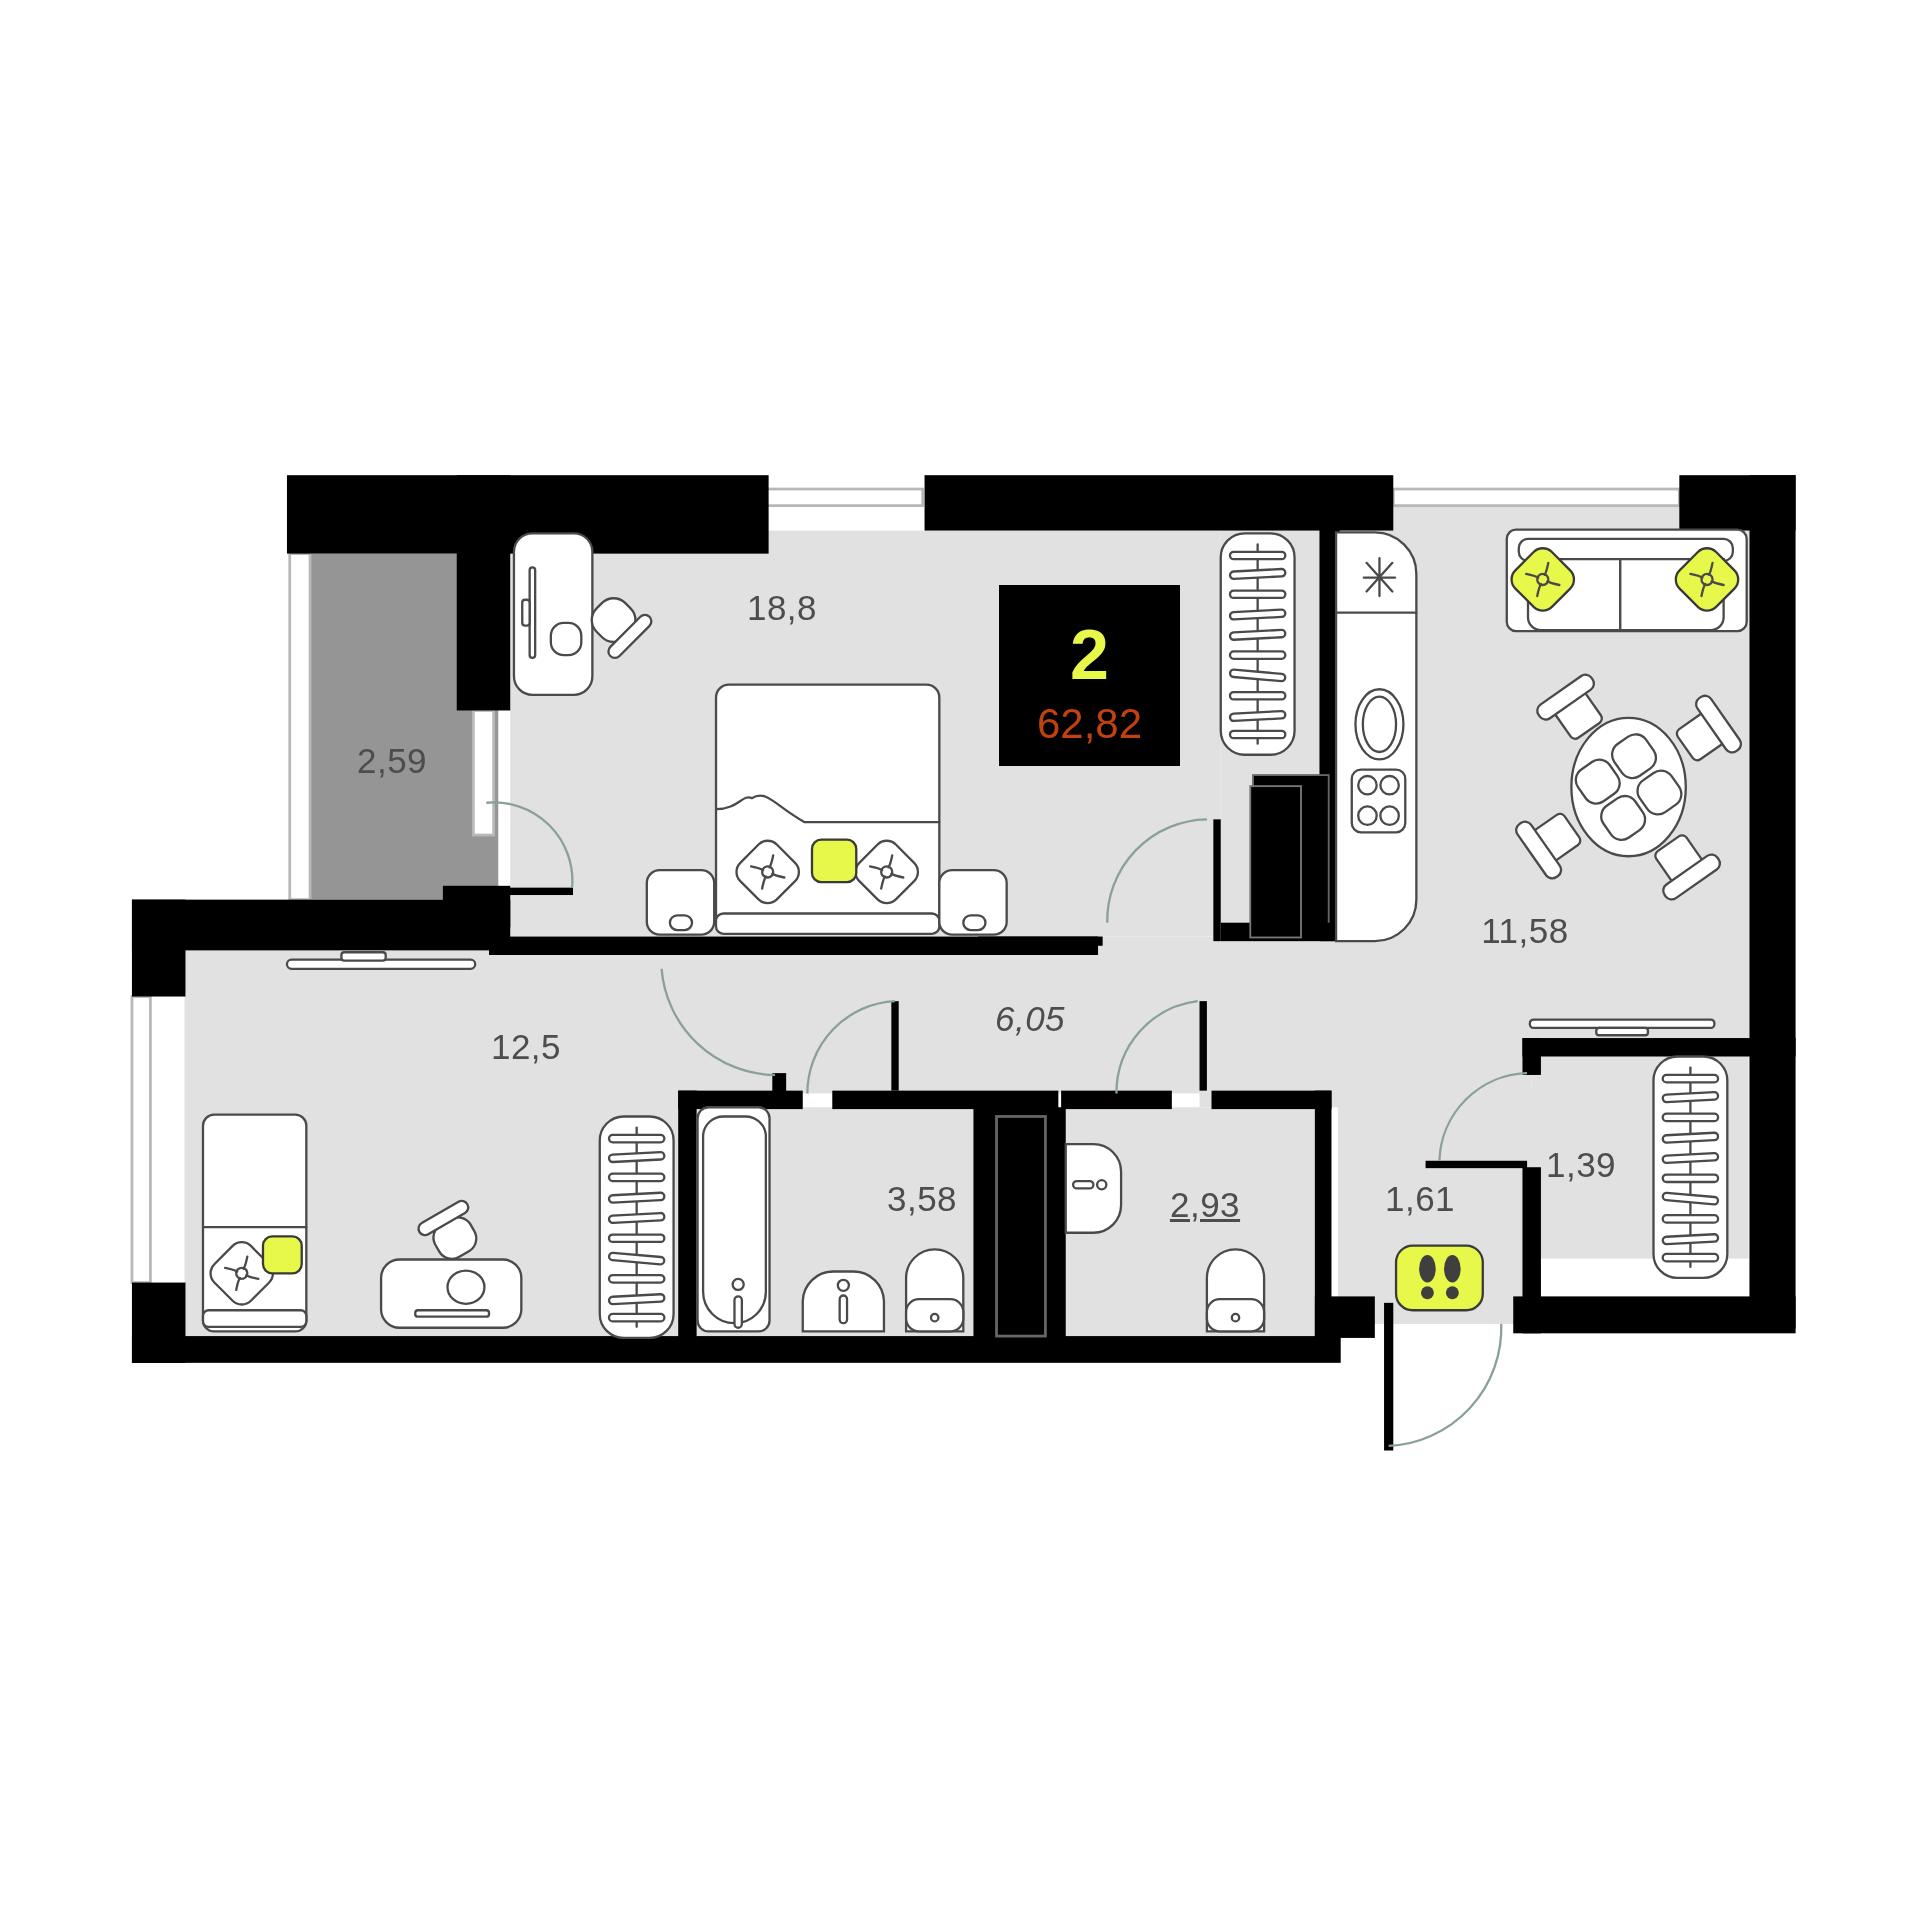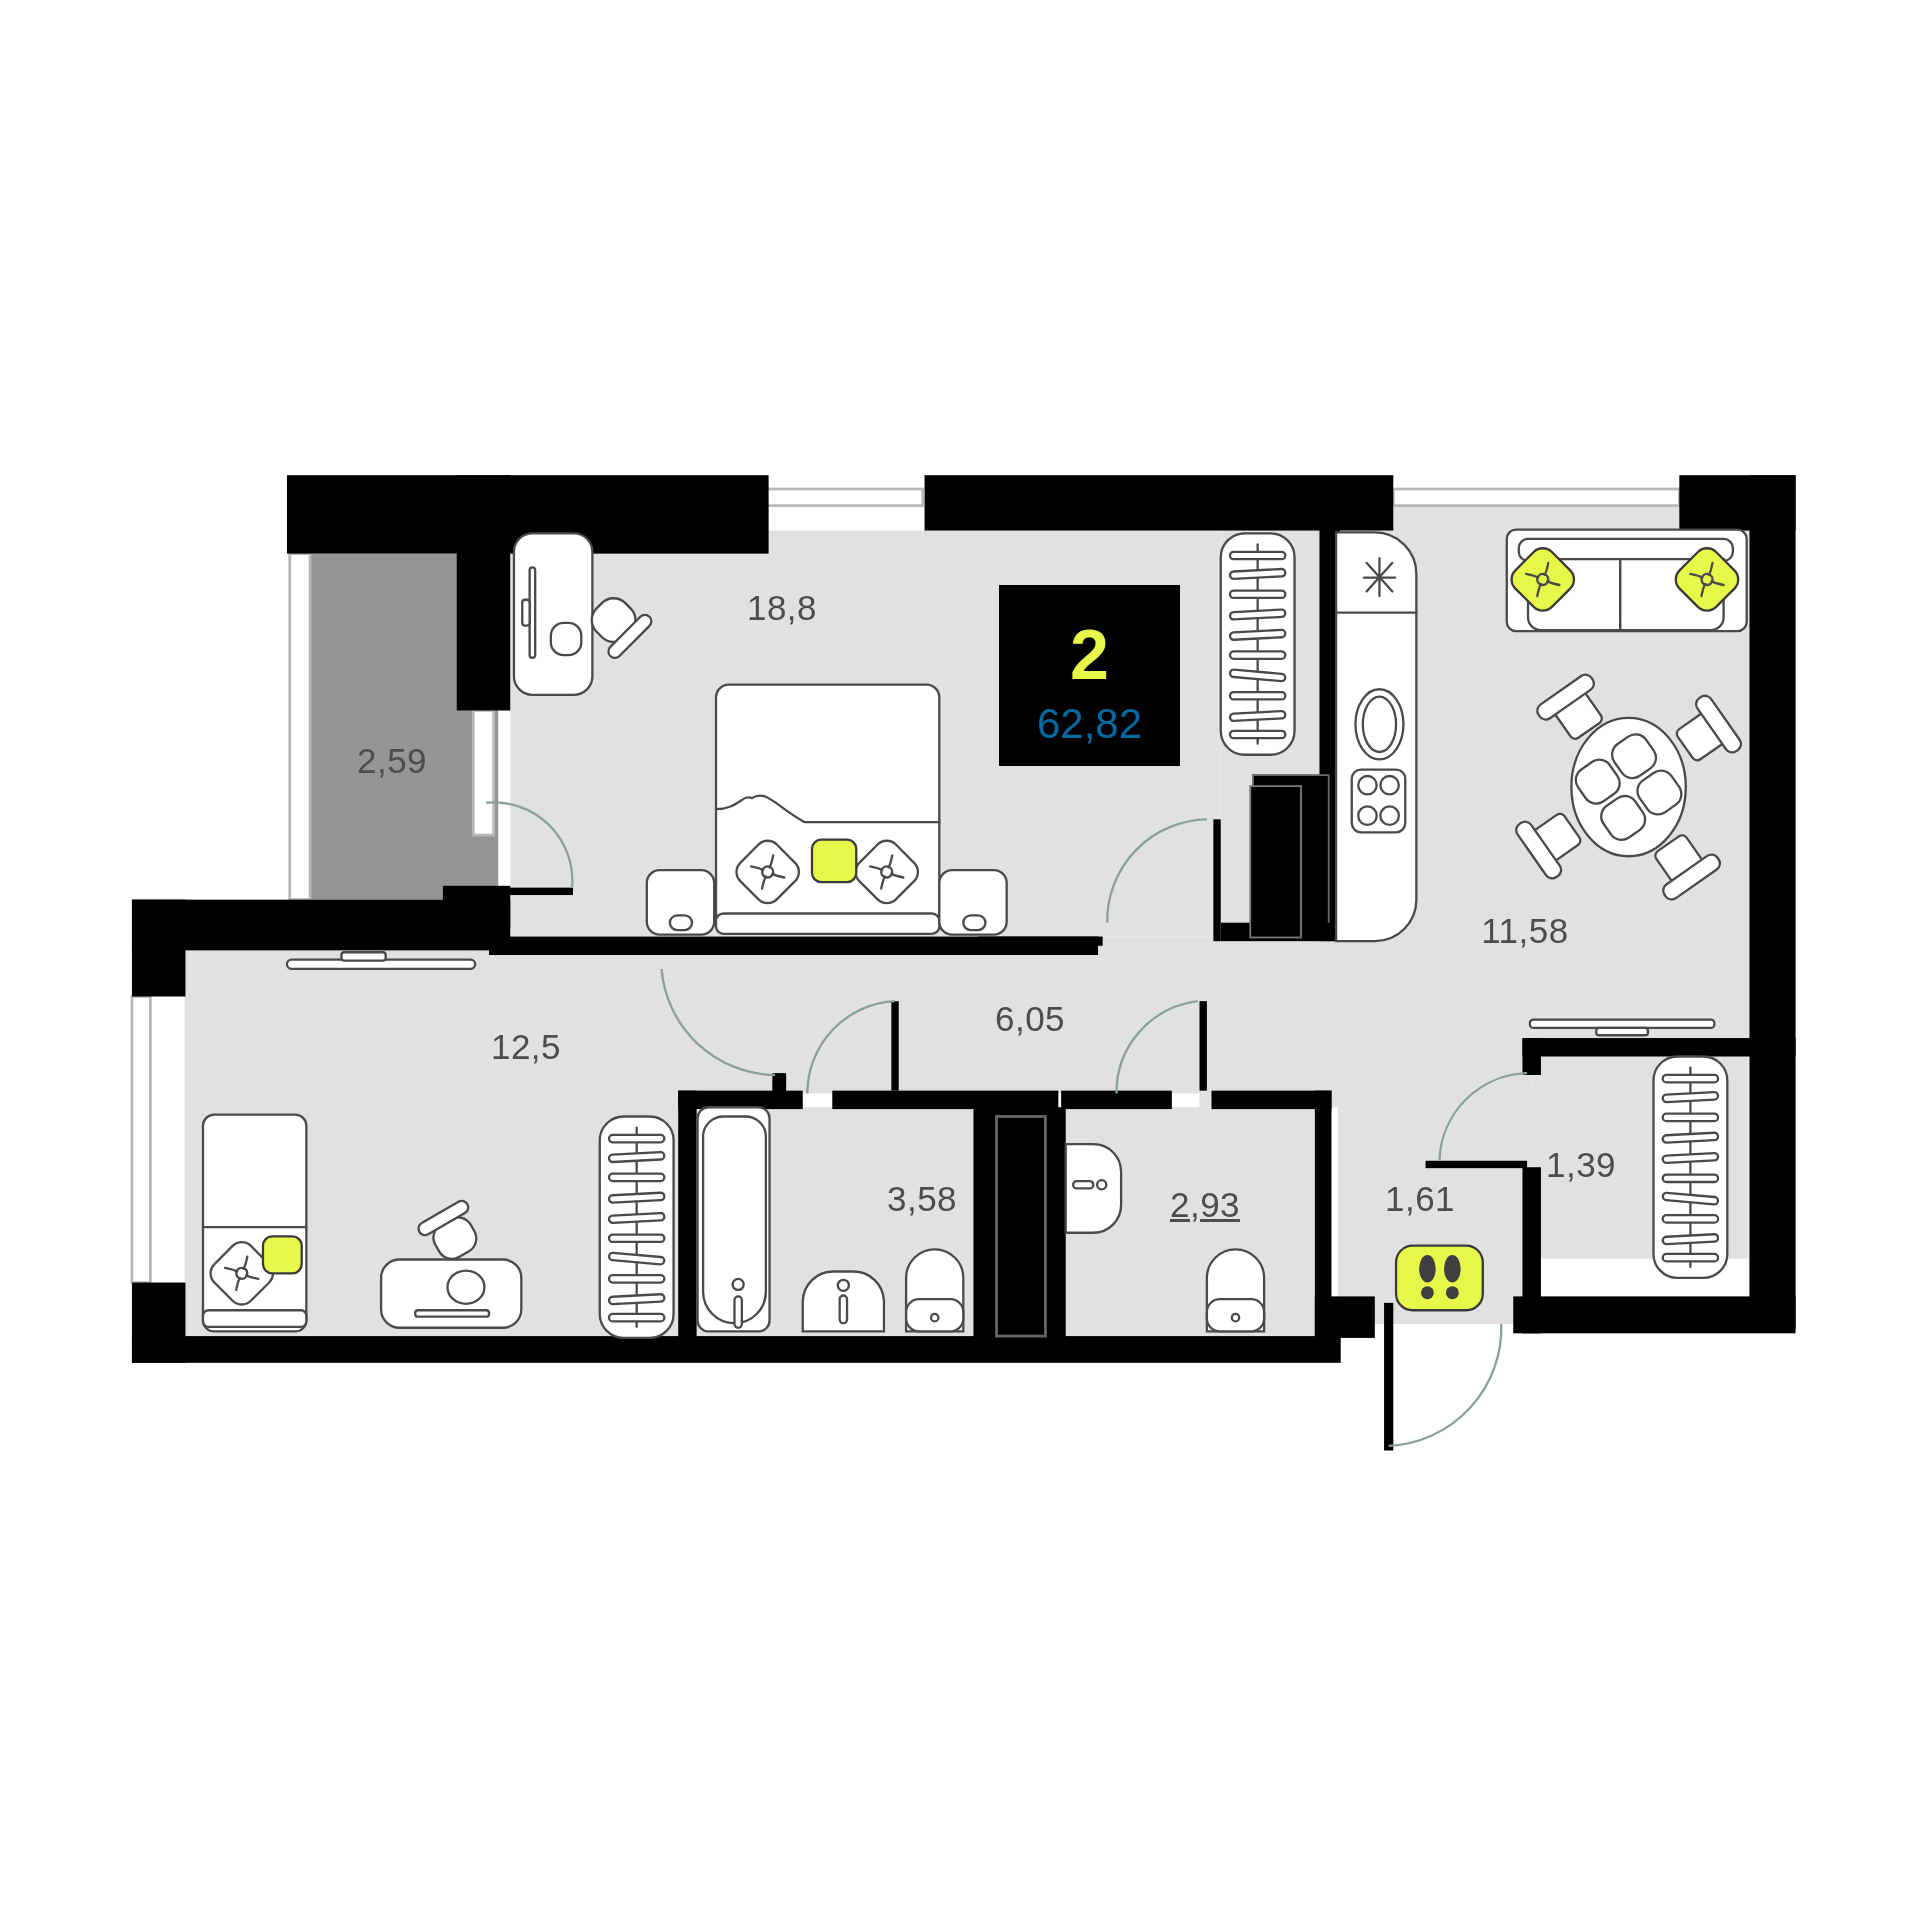--- a/index.html
+++ b/index.html
@@ -9,21 +9,21 @@
   .floor { fill: #e1e1e1; }
   .balcony { fill: #959595; }
   .win { fill: #ffffff; stroke: #b8b8b8; stroke-width: 3; }
   .furn { fill: #ffffff; stroke: #4a4a4a; stroke-width: 2.5; }
   .ln { fill: none; stroke: #4a4a4a; stroke-width: 2.5; stroke-linecap: round; }
   .accent { fill: #e7f84a; stroke: #3a3a3a; stroke-width: 2.5; }
   .door-arc { fill: none; stroke: #8aa09c; stroke-width: 2.5; }
   .area-label { position: absolute; font-size: 35px; color: #4d4d4d; transform: translate(-50%, -50%); white-space: nowrap; letter-spacing: 0.5px; }
   #badge { position: absolute; left: 999px; top: 585px; width: 181px; height: 181px; background: #000; text-align: center; }
   #badge .rooms { display: block; color: #e7f84a; font-weight: bold; font-size: 70px; line-height: 70px; margin-top: 35px; }
-  #badge .total { display: block; color: #0369a1; font-size: 42px; line-height: 46px; margin-top: 11px; }
+  #badge .total { display: block; color: #c2410c; font-size: 42px; line-height: 46px; margin-top: 11px; }
 </style>
 </head>
 <body>
 
 <svg id="plan" viewBox="0 0 2083 2083" xmlns="http://www.w3.org/2000/svg">
   <defs>
     <g id="radiator">
       <rect x="0" y="0" width="80" height="240" rx="26" class="furn"></rect>
       <line x1="40" y1="12" x2="40" y2="228" class="ln"></line>
       <rect x="10" y="20" width="60" height="8" rx="4" class="furn"></rect>
@@ -257,18 +257,18 @@
 
 <div id="badge">
   <span class="rooms">2</span>
   <span class="total">62,82</span>
 </div>
 
 <div class="area-label" style="left:782px; top:608px;">18,8</div>
 <div class="area-label" style="left:392px; top:761px;">2,59</div>
 <div class="area-label" style="left:1525px; top:931px;">11,58</div>
 <div class="area-label" style="left:526px; top:1047px;">12,5</div>
-<div class="area-label" style="left:1030px; top:1019px;">6,05</div>
+<div class="area-label" style="left:1030px; top:1019px;font-style:italic;">6,05</div>
 <div class="area-label" style="left:882px; top:1199px;margin-left:40px;">3,58</div>
 <div class="area-label" style="left:1205px; top:1205px;text-decoration:underline;">2,93</div>
 <div class="area-label" style="left:1420px; top:1199px;">1,61</div>
 <div class="area-label" style="left:1581px; top:1165px;">1,39</div>
 
 
 </body></html>

